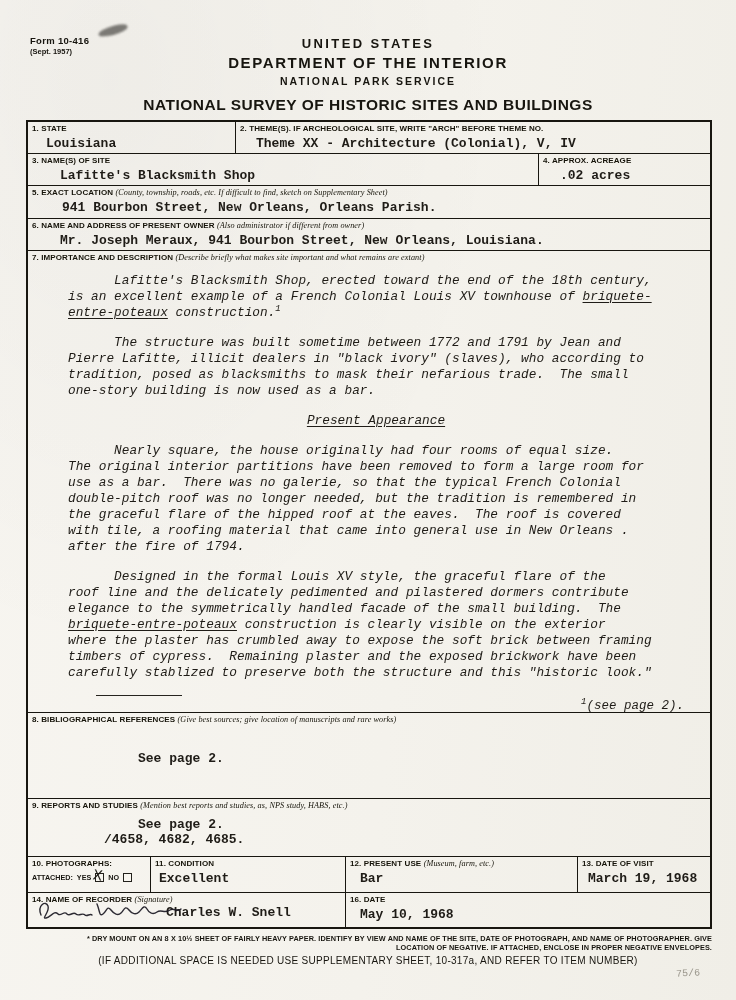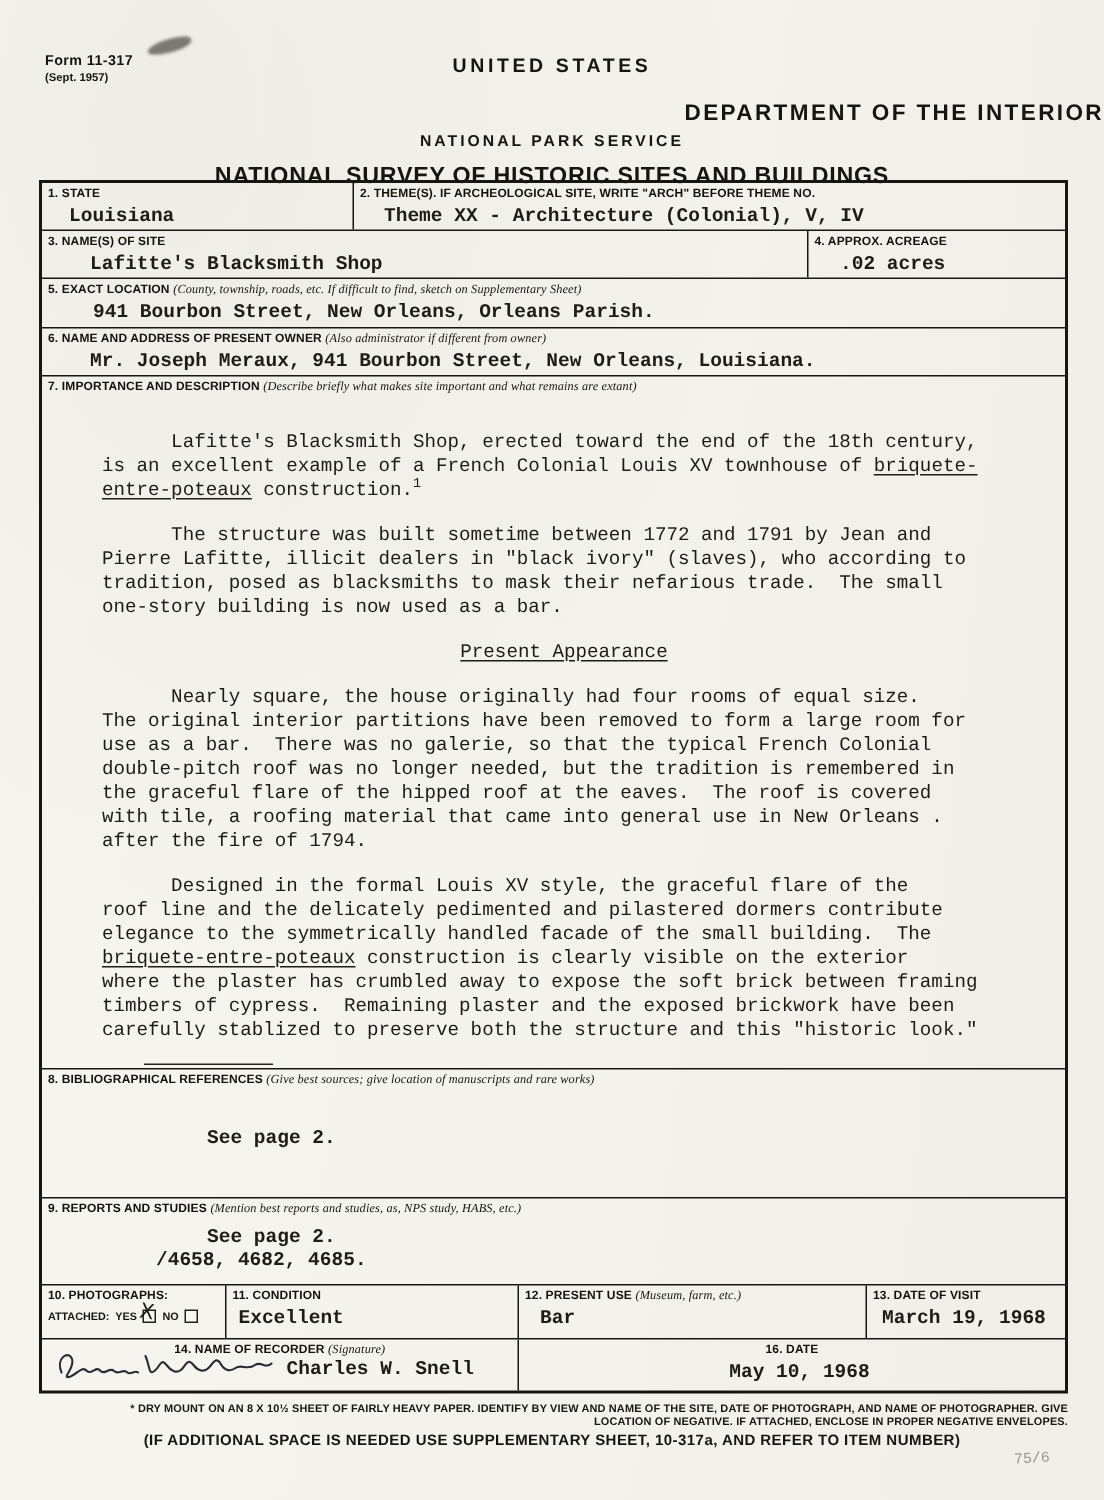--- a/index.html
+++ b/index.html
@@ -14,71 +14,71 @@
   }
   
   .formno { position:absolute; left:30px; top:36px; line-height:10px; }
   .fno { font-size:9.5px; font-weight:700; letter-spacing:.3px; }
   .frev { font-size:7.5px; font-weight:700; margin-top:1px; }
   .smudge { position:absolute; left:98px; top:26px; width:30px; height:9px;
     background:rgba(28,26,22,.55); border-radius:60% 40% 55% 45%;
     transform:rotate(-14deg); filter:blur(1.1px); }
   .hdr { position:absolute; top:36px; left:0; width:100%; text-align:center; }
   .org1 { font-size:13px; font-weight:700; letter-spacing:2.4px; }
-  .org2 { font-size:15px; font-weight:700; letter-spacing:1.6px; margin-top:16px;text-align:right; }
+  .org2 { font-size:15px; font-weight:700; letter-spacing:1.6px; margin-top:3px; }
   .org3 { font-size:10.5px; font-weight:700; letter-spacing:2px; margin-top:4px; }
   .doctitle { font-size:15.5px; font-weight:700; letter-spacing:.5px; margin-top:9px; }
   
   .ftable { position:absolute; left:26px; top:120px; width:686px;
     border:2px solid #181610; }
   .frow { display:flex; border-bottom:1.6px solid #181610; }
-  .frow.last { border-bottom:none;text-align:center; }
+  .frow.last { border-bottom:none; }
   .fcell { padding:2px 4px; border-right:1.6px solid #181610; overflow:hidden; position:relative; }
   .fcell:last-child { border-right:none; }
   .grow { flex:1; }
   .lbl { font-size:8px; font-weight:700; letter-spacing:.1px; line-height:10px; color:#151309; white-space:nowrap; }
   .note { font-family:"Liberation Serif", serif; font-style:italic; font-weight:400; font-size:8.2px; }
   .val { font-family:"Liberation Mono","DejaVu Sans Mono",monospace; font-size:13px;
     line-height:15px; color:#1f1c17; white-space:pre; margin-top:2px;font-weight:bold; }
   
-  .desc-body { margin-top:24px; padding-left:36px; padding-right:22px;
-    font-family:"Liberation Mono","DejaVu Sans Mono",monospace; font-size:12.8px; color:#1f1c17; }
+  .desc-body { margin-top:10px; padding-left:36px; padding-right:22px;
+    font-family:"Liberation Mono","DejaVu Sans Mono",monospace; font-size:12.8px; color:#1f1c17;font-style:italic; }
   .desc-para { margin-bottom:14px; }
   .desc-line { white-space:pre-wrap; line-height:16px; }
   .desc-heading { text-align:center; line-height:16px; margin:1px 0 14px; }
   .desc-footnote { margin-left:34px; line-height:15px; font-size:12.5px;text-align:right; }
   .fn-rule { width:86px; border-top:1.3px solid #26241f; margin:5px 0 3px 28px; }
   u { text-decoration:underline; text-underline-offset:2px; }
   sup { font-size:9px; line-height:0; }
   
   .photoline { display:flex; align-items:center; gap:4px; margin-top:4px;
     font-size:7.2px; font-weight:700; }
   .chk { position:relative; width:9px; height:9px; border:1.2px solid #22201b;
     display:inline-block; background:#f8f6f0; flex:0 0 auto; }
   .xmark { position:absolute; left:-3px; top:-7px; font-size:14px; font-weight:400;
     font-family:"DejaVu Sans", sans-serif; transform:rotate(9deg); color:#1d1b16; }
   
   .sig { position:absolute; left:5px; top:5px; opacity:.92; }
   
   .dry-note { position:absolute; left:28px; top:934px; width:684px;
     font-size:7.3px; font-weight:700; line-height:9px; letter-spacing:.1px;text-align:right; }
   .suppl { position:absolute; left:0; top:955px; width:100%; text-align:center;
-    font-size:10px; font-weight:700; letter-spacing:.3px; }
+    font-size:10px; font-weight:400; letter-spacing:.3px; }
   .pencil { position:absolute; left:676px; top:968px; color:#9a968c;
     font-family:"Liberation Mono",monospace; font-size:10px; transform:rotate(-3deg); }
 </style>
 </head>
 <body>
 
 <div class="page">
 
   <div class="smudge"></div>
 
   <div class="formno">
-    <div class="fno">Form 11-317</div>
+    <div class="fno">Form 10-416</div>
     <div class="frev">(Sept. 1957)</div>
   </div>
 
   <div class="hdr">
     <div class="org1">UNITED STATES</div>
     <div class="org2">DEPARTMENT OF THE INTERIOR</div>
     <div class="org3">NATIONAL PARK SERVICE</div>
     <div class="doctitle">NATIONAL SURVEY OF HISTORIC SITES AND BUILDINGS</div>
   </div>
 

